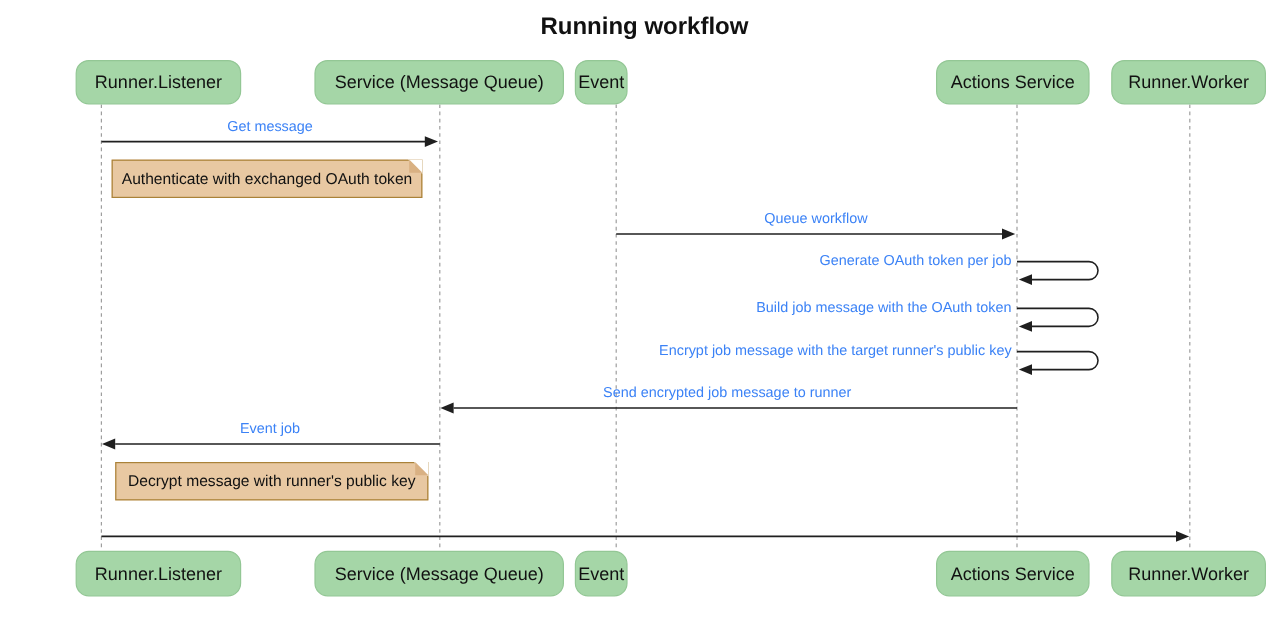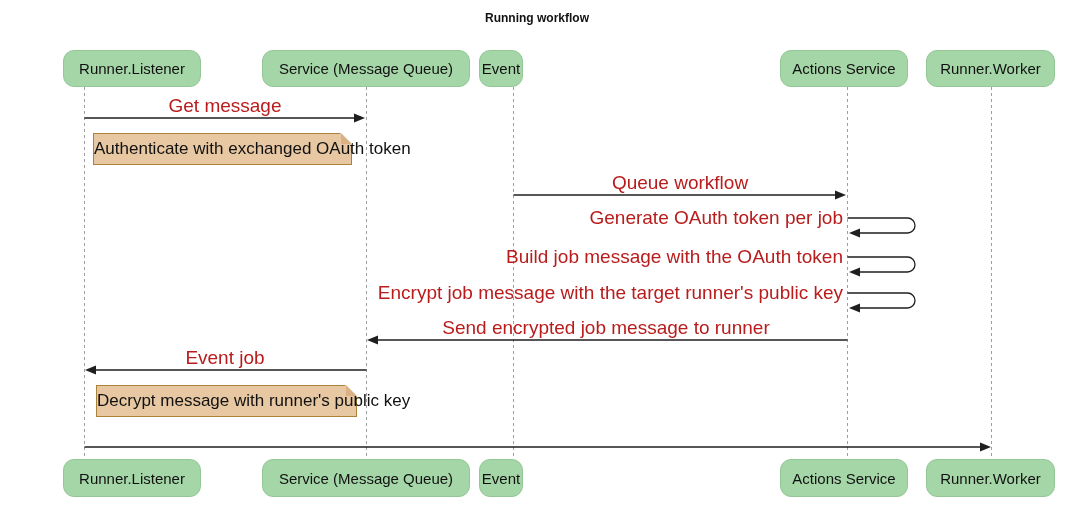--- a/index.html
+++ b/index.html
@@ -37,34 +37,34 @@
   .actor.row-top    { top: 50px;  height: 37px; }
   .actor.row-bottom { top: 459px; height: 38px; }
   .actor.p0 { left: 15px;  width: 138px; margin-left: 48px; }
   .actor.p1 { left: 262px; width: 208px; }
   .actor.p2 { left: 479px; width: 44px;  }
   .actor.p3 { left: 780px; width: 128px; }
   .actor.p4 { left: 926px; width: 129px; }
 
   .msg-label {
     position: absolute;
-    font-size: 19px;
+    font-size: 12px;
     line-height: 15px;
     white-space: nowrap;
-    color: #b91c1c;
+    color: #3b82f6;
   }
   .center-anchor { transform: translateX(-50%); }
   .right-anchor  { text-align: right; }
 
   .note {
     position: absolute;
     box-sizing: border-box;
     background: #e8c8a2;
     border: 1px solid #aa8239;
-    font-size: 17px;
+    font-size: 13px;
     line-height: 29px;
     text-align: center;
     white-space: nowrap;
     color: #111111;
   }
   .note::before { 
     content: "";
     position: absolute;
     top: -1px; right: -1px;
     width: 0; height: 0;
@@ -79,21 +79,21 @@
     border-bottom: 11px solid #d9b183;
     border-right: 11px solid transparent;
   }
   #note-1 { left: 93px;  top: 133px; width: 259px; height: 32px; }
   #note-2 { left: 96px;  top: 385px; width: 261px; height: 32px; }
 
   .diagram-title {
     position: absolute;
     left: 537px; top: 11px;
     transform: translateX(-50%);
-    font-size: 12px;
+    font-size: 20px;
     font-weight: bold;
     white-space: nowrap;
     color: #111111;
   }
 
   
   #lbl-m0 { left: 225px;  top: 98px; }
   #lbl-m1 { left: 680px;  top: 175px; }
   #lbl-m2 { right: 229px; top: 210px; }
   #lbl-m3 { right: 229px; top: 249px; }

